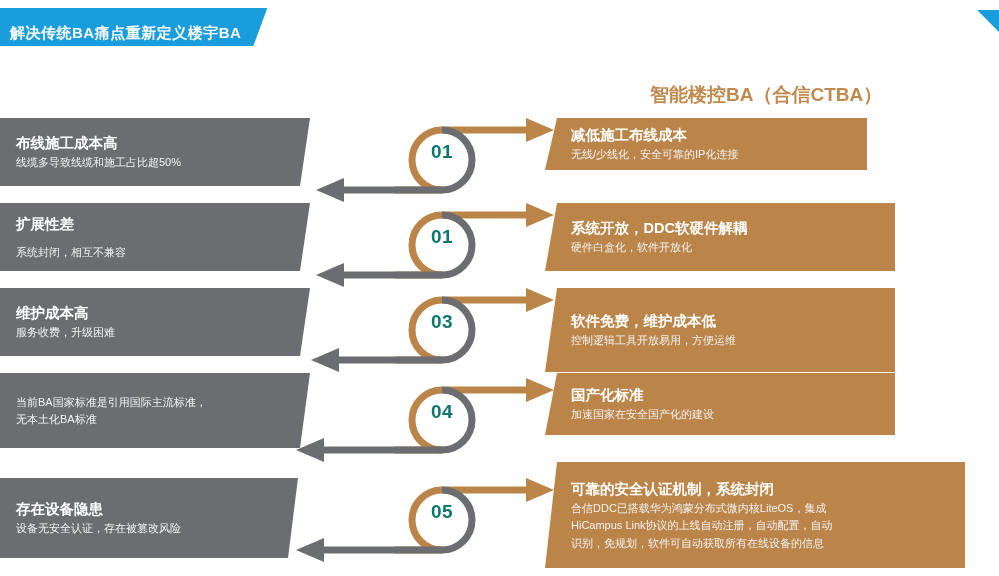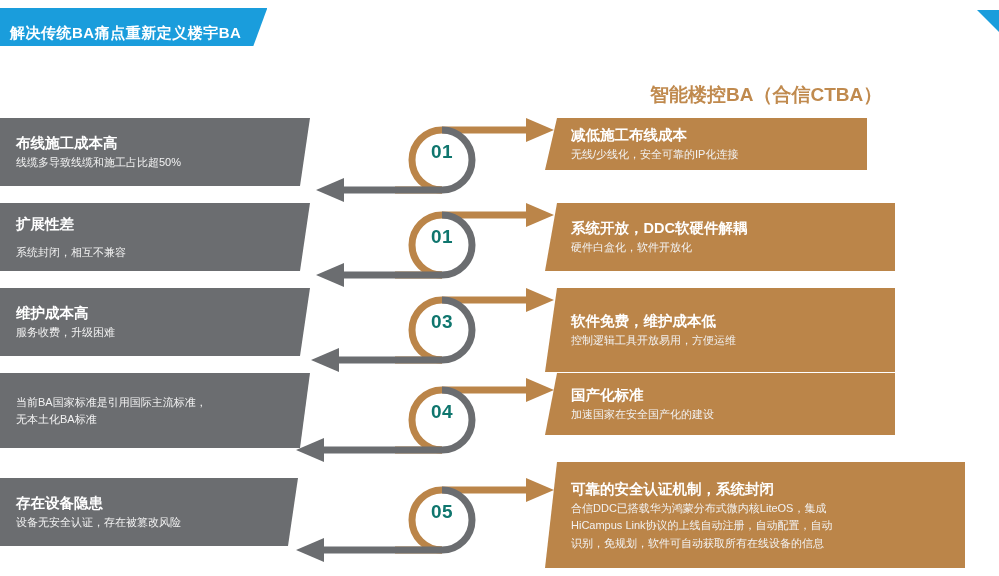--- a/index.html
+++ b/index.html
@@ -158,21 +158,21 @@
   </svg>
   <div class="badge-num" style="left:412px;top:401px;">04</div>
 
   <div class="box box-right" style="top:373px;left:545px;width:350px;height:62px;">
     <div class="t">国产化标准</div>
     <div class="s">加速国家在安全国产化的建设</div>
   </div>
 </div>
 
 <div class="row" style="top:0;" id="row4">
-  <div class="box box-left" style="top:478px;left:0;width:298px;height:68px;">
+  <div class="box box-left" style="top:478px;left:0;width:298px;height:80px;">
     <div class="t">存在设备隐患</div>
     <div class="s">设备无安全认证，存在被篡改风险</div>
   </div>
 
   <svg class="conn" style="left:290px;top:470px;" width="270" height="90" viewBox="0 0 270 90">
     <path d="M105 80 L152 80" stroke="#bb8549" stroke-width="7" fill="none"></path>
     <path d="M152 80 A30 30 0 1 1 152 20" stroke="#bb8549" stroke-width="7" fill="none"></path>
     <path d="M152 20 L242 20" stroke="#bb8549" stroke-width="7" fill="none"></path>
     <polygon points="236,8 264,20 236,32" fill="#bb8549"></polygon>
     <path d="M152 20 A30 30 0 0 1 152 80" stroke="#6b6d70" stroke-width="7" fill="none"></path>

